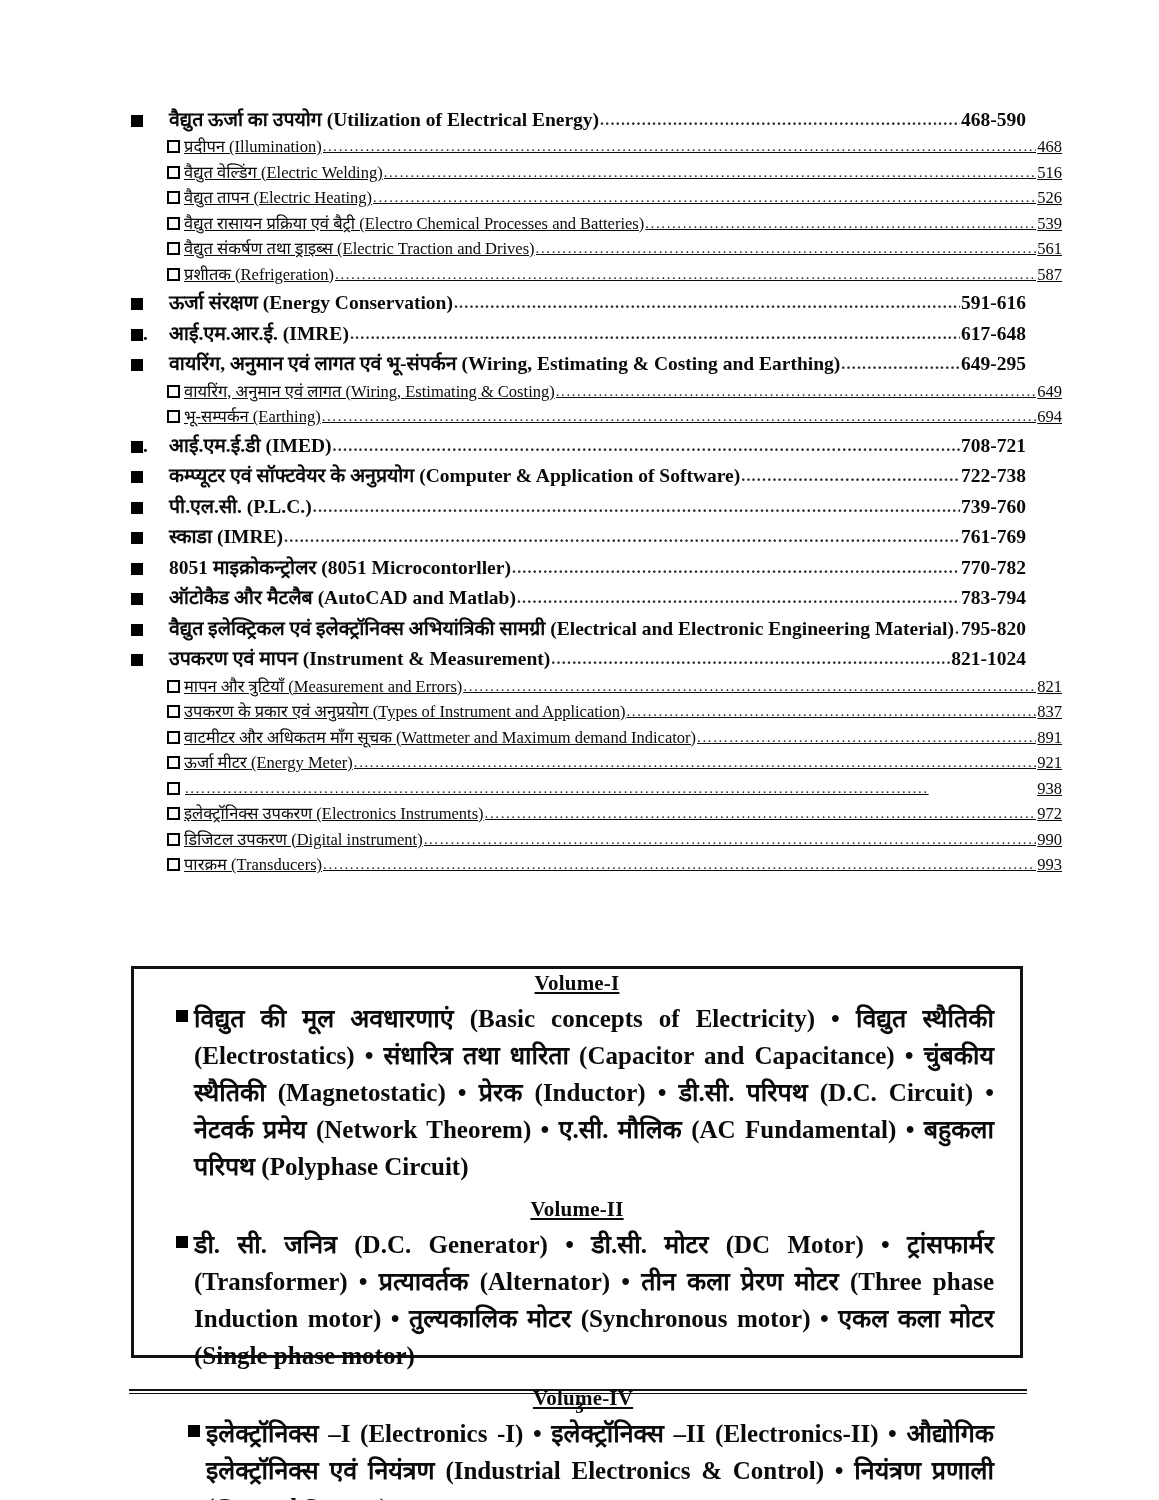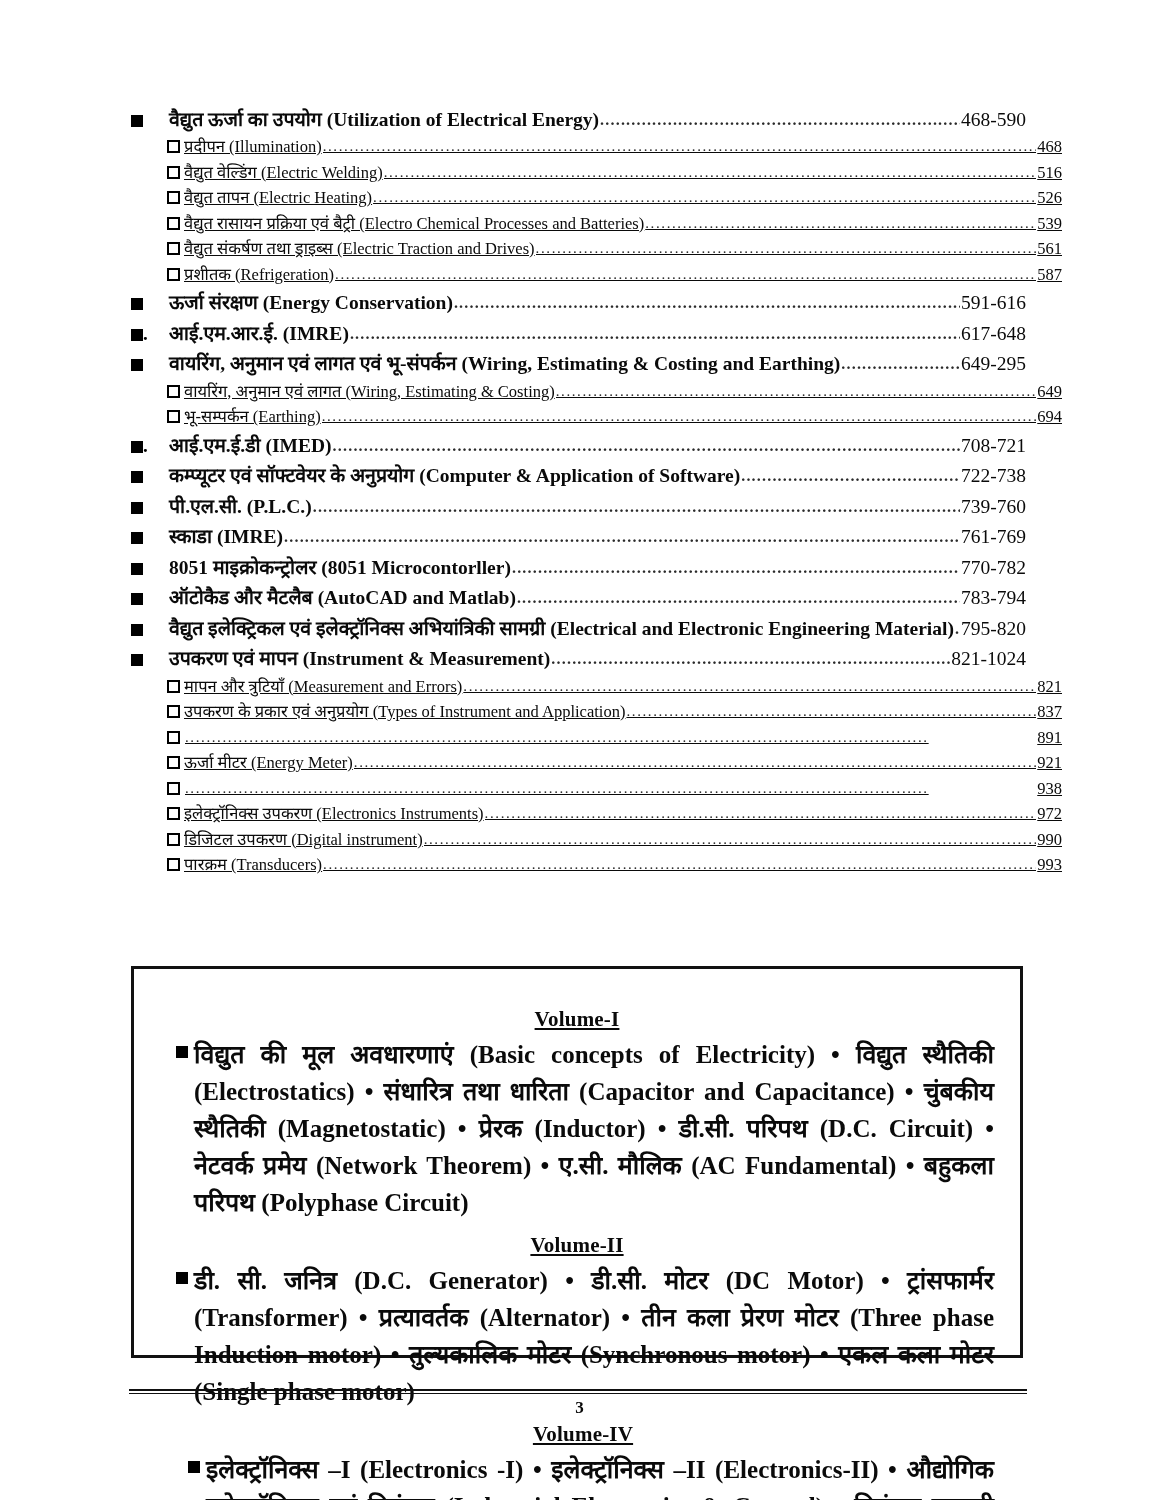--- a/index.html
+++ b/index.html
@@ -98,21 +98,21 @@
   .level-1 .leaders {
     font-weight: bold;
     letter-spacing: 1.2px;
     font-size: 16px;
   }
   .pageno {
     flex: 0 0 auto;
     white-space: nowrap;
     text-align: right;
   }
-  .level-1 .pageno { font-weight: normal; }
+  .level-1 .pageno { font-weight: bold; }
   .level-2 .pageno { font-weight: normal; }
 
   
   .volumes-box {
     position: absolute;
     left: 131px;
     top: 966px;
     width: 892px;
     height: 392px;
     border: 3px solid #111;
@@ -150,21 +150,21 @@
   }
   .vol-text {
     flex: 1 1 auto;
     font-size: 25px;
     font-weight: bold;
     line-height: 1.48;
     text-align: justify;
     text-justify: inter-word;
     padding-right: 6px;
   }
-  .v1 { padding-top: 14px; margin-top: 24px; }
+  .v1 { padding-top: 2px; }
   .v2 { padding-top: 12px; }
   .v4 { padding-top: 12px; padding-left: 32px; }
 
   
   .footer-rule {
     position: absolute;
     left: 129px;
     top: 1389px;
     width: 898px;
     height: 0;
@@ -316,20 +316,21 @@
         <span class="pageno">821</span>
       </div>
       <div class="toc-row level-2">
         <span class="marker"><span class="sq-h"></span></span>
         <span class="entry-title">उपकरण के प्रकार एवं अनुप्रयोग (Types of Instrument and Application)</span>
         <span class="leaders">...........................................................................................................................................</span>
         <span class="pageno">837</span>
       </div>
       <div class="toc-row level-2">
         <span class="marker"><span class="sq-h"></span></span>
+        <span class="entry-title">वाटमीटर और अधिकतम माँग सूचक (Wattmeter and Maximum demand Indicator)</span>
         <span class="leaders">...........................................................................................................................................</span>
         <span class="pageno">891</span>
       </div>
       <div class="toc-row level-2">
         <span class="marker"><span class="sq-h"></span></span>
         <span class="entry-title">ऊर्जा मीटर (Energy Meter)</span>
         <span class="leaders">...........................................................................................................................................</span>
         <span class="pageno">921</span>
       </div>
       <div class="toc-row level-2">

